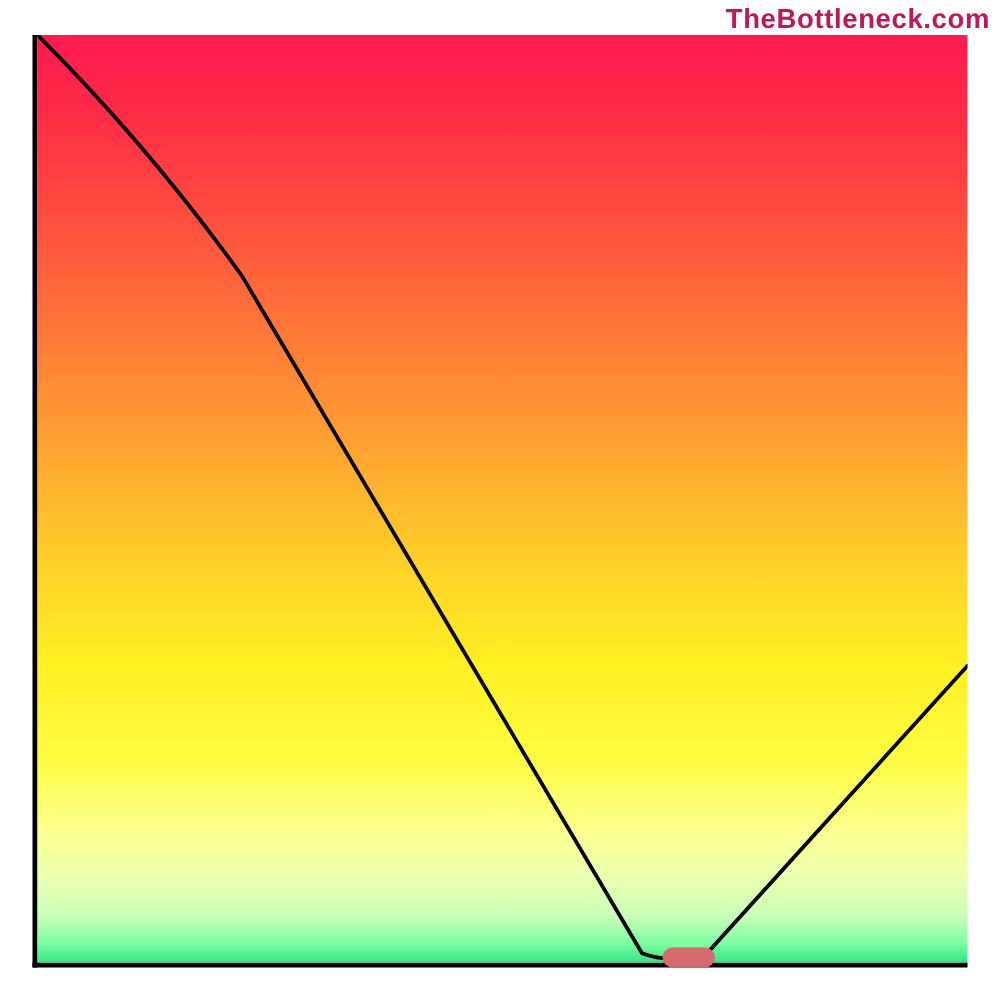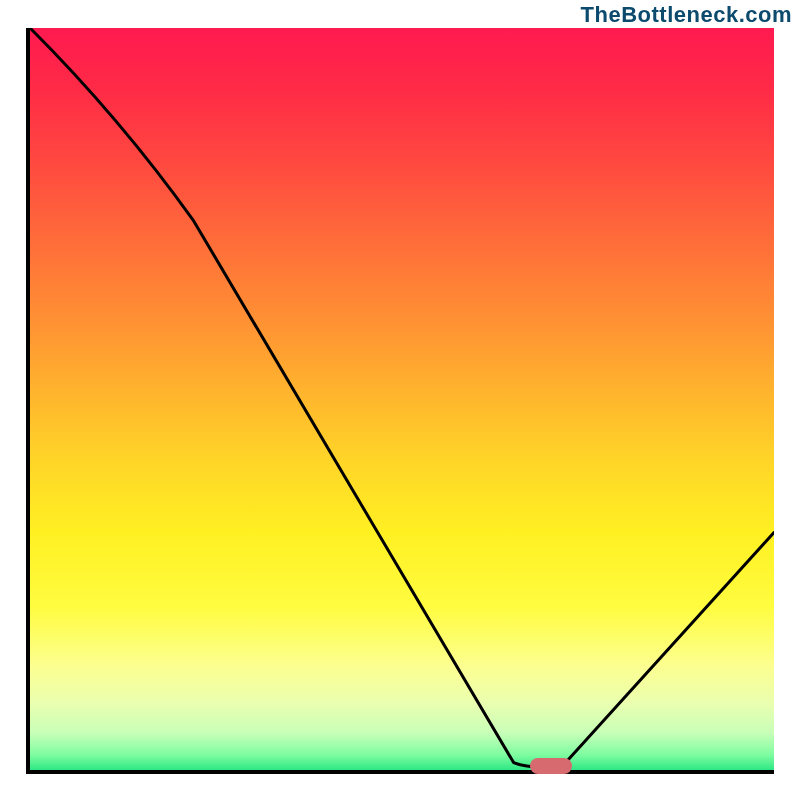--- a/index.html
+++ b/index.html
@@ -13,21 +13,21 @@
     height: 800px;
     position: relative;
     background: #ffffff;
   }
   .watermark {
     position: absolute;
     top: 2px;
     right: 8px;
     font-size: 22px;
     font-weight: bold;
-    color: #0c4a6e;
+    color: #be185d;
     letter-spacing: 0.5px;
   }
   .chart-area {
     position: absolute;
     left: 26px;
     top: 28px;
     width: 748px;
     height: 746px;
     border-left: 4px solid #000;
     border-bottom: 4px solid #000;

